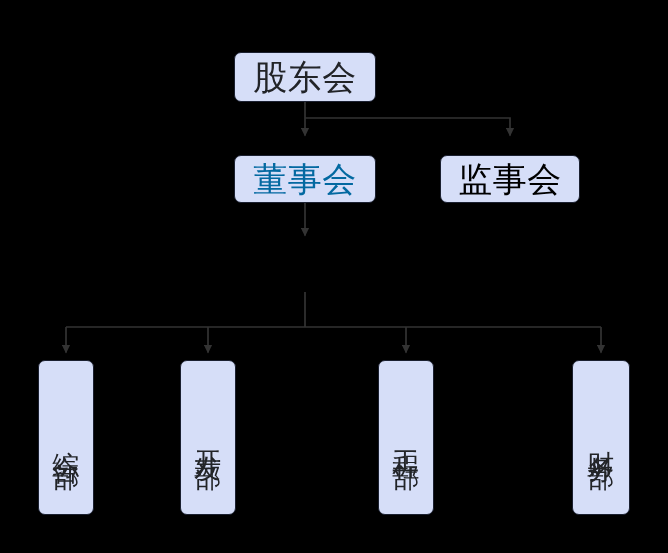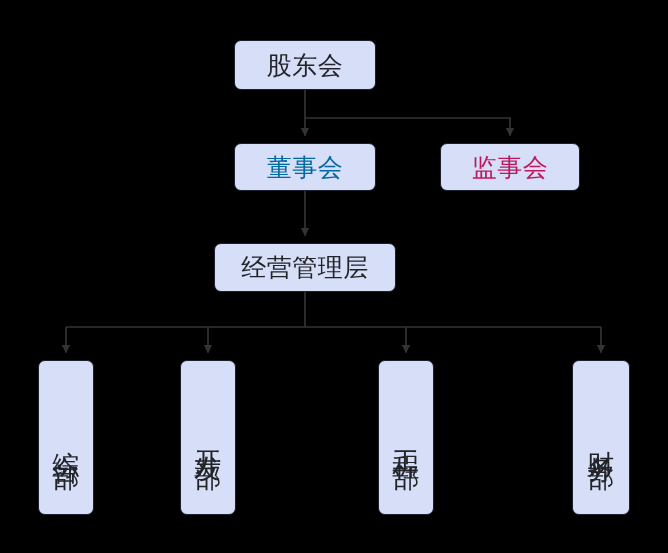--- a/index.html
+++ b/index.html
@@ -31,22 +31,23 @@
     border: 1.6px solid #1b2030;
     border-radius: 7px;
     color: #222428;
     display: flex;
     align-items: center;
     justify-content: center;
     text-align: center;
     letter-spacing: 0.5px;
   }
   .node-h {
-    font-size: 25px;
+    font-size: 34px;
     line-height: 1;
+    margin-top: 12px;
   }
   .node-v {
     font-size: 27px;
     line-height: 1.38;
     writing-mode: vertical-rl;
     text-orientation: upright;
     white-space: nowrap;
     letter-spacing: 6px;
   }
   .node-label {
@@ -81,27 +82,24 @@
   </svg>
 
   <div class="node node-h" id="n-shareholders" style="left: 234px; top: 40px; width: 142px; height: 50px; background: rgb(214, 222, 248); border-color: rgb(27, 32, 48); color: rgb(34, 36, 40);">
     <span class="node-label">股东会</span>
   </div>
 
   <div class="node node-h" id="n-board-of-directors" style="left: 234px; top: 143px; width: 142px; height: 48px; background: rgb(214, 222, 248); border-color: rgb(27, 32, 48); color: #0369a1;">
     <span class="node-label">董事会</span>
   </div>
 
-  <div class="node node-h" id="n-board-of-supervisors" style="left: 440px; top: 143px; width: 140px; height: 48px; background: rgb(214, 222, 248); border-color: rgb(27, 32, 48); color: #be185d;">
+  <div class="node node-h" id="n-board-of-supervisors" style="left: 440px; top: 143px; width: 140px; height: 48px; background: rgb(214, 222, 248); border-color: rgb(27, 32, 48); color: #000000;">
     <span class="node-label">监事会</span>
   </div>
 
-  <div class="node node-h" id="n-management" style="left: 214px; top: 243px; width: 182px; height: 49px; background: rgb(214, 222, 248); border-color: rgb(27, 32, 48); color: rgb(34, 36, 40);">
-    <span class="node-label">经营管理层</span>
-  </div>
 
   <div class="node node-v" id="n-general-affairs-dept" style="left: 38px; top: 360px; width: 56px; height: 155px; background: rgb(214, 222, 248); border-color: rgb(27, 32, 48); color: rgb(34, 36, 40);">
     <span class="node-label">综合部</span>
   </div>
 
   <div class="node node-v" id="n-development-dept" style="left: 180px; top: 360px; width: 56px; height: 155px; background: rgb(214, 222, 248); border-color: rgb(27, 32, 48); color: rgb(34, 36, 40);">
     <span class="node-label">开发部</span>
   </div>
 
   <div class="node node-v" id="n-engineering-dept" style="left: 378px; top: 360px; width: 56px; height: 155px; background: rgb(214, 222, 248); border-color: rgb(27, 32, 48); color: rgb(34, 36, 40);">

